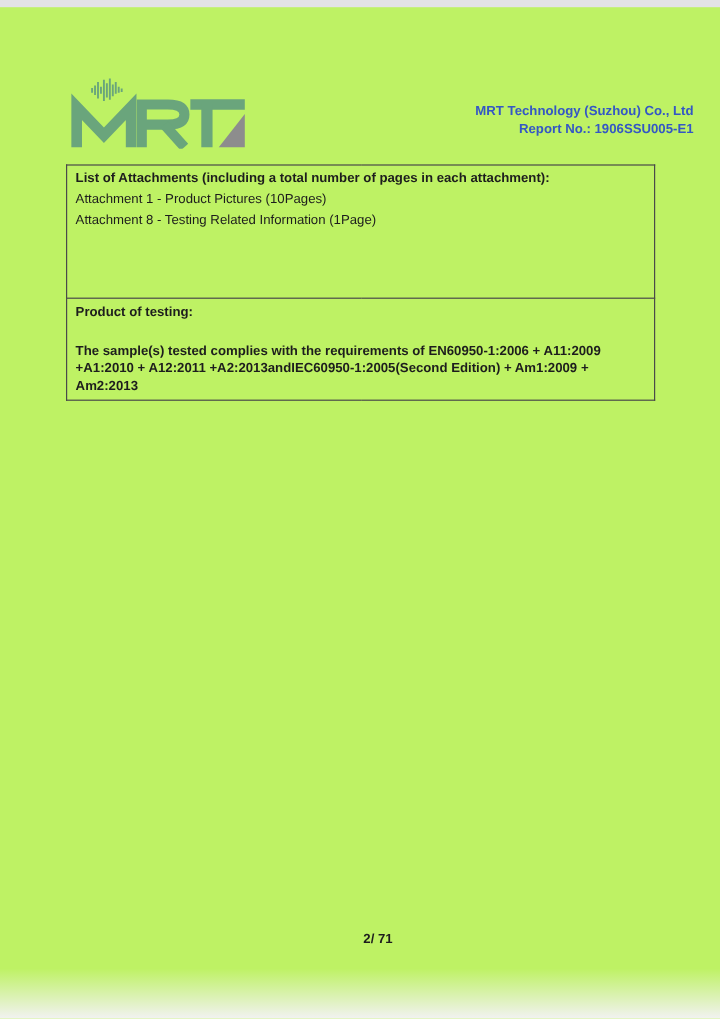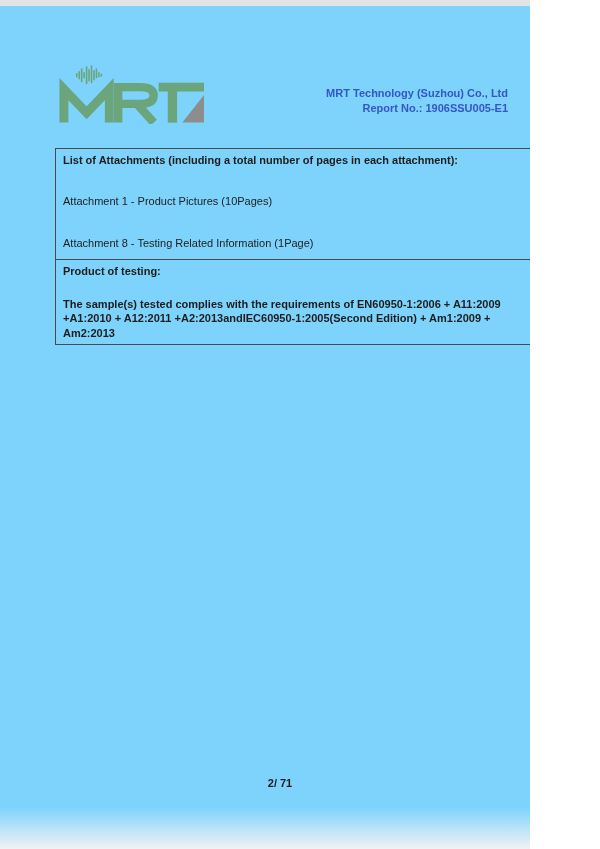--- a/index.html
+++ b/index.html
@@ -1,19 +1,19 @@
 <!DOCTYPE html>
 <html><head>
 <meta charset="utf-8">
 <style>
   html,body{margin:0;padding:0;background:#ffffff;}
   .page{
     position:relative;
-    width:530px;height:849px;
-    background:#7dd3fc;
+    width:600px;height:849px;
+    background:#bef264;
     font-family:"Liberation Sans","DejaVu Sans",sans-serif;
     color:#1d1d1d;
     overflow:hidden;
   }
   .top-strip{
     position:absolute;top:0;left:0;width:100%;height:6px;
     background:#e3e3e5;
   }
   .bottom-fade{
     position:absolute;bottom:0;left:0;width:100%;height:42px;
@@ -24,37 +24,37 @@
     position:absolute;left:57px;top:64px;width:148px;height:60px;
   }
   .header-text{
     position:absolute;top:86px;right:22px;
     text-align:right;
     color:#3457c5;
     font-size:11px;font-weight:bold;line-height:15px;
     white-space:nowrap;
   }
   table.report{
-    position:absolute;left:55px;top:148px;
+    position:absolute;left:55px;top:137px;
     width:491px;
     border-collapse:collapse;
     table-layout:fixed;
   }
   table.report td{
     border:1.5px solid #4a4a4a;
     vertical-align:top;
     padding:4px 7px;
     font-size:11px;
   }
   td.attachments-cell{height:102px;}
   td.summary-cell{height:38px;}
   td.tests-cell{height:70px;width:204px;}
   td.location-cell{height:70px;}
   .cell-heading{font-weight:bold;line-height:15px;}
-  .attach-line{line-height:18px;margin-top:24px;}
+  .attach-line{line-height:18px;}
   .summary-body{font-weight:bold;line-height:14.5px;margin-top:18px;}
   .cell-heading.tight{line-height:14.5px;}
   .cell-value{line-height:15px;margin-top:3px;}
   .footer{
     position:absolute;top:777px;left:15px;width:100%;
     text-align:center;
     font-size:11px;font-weight:bold;
   }
 </style>
 </head>

